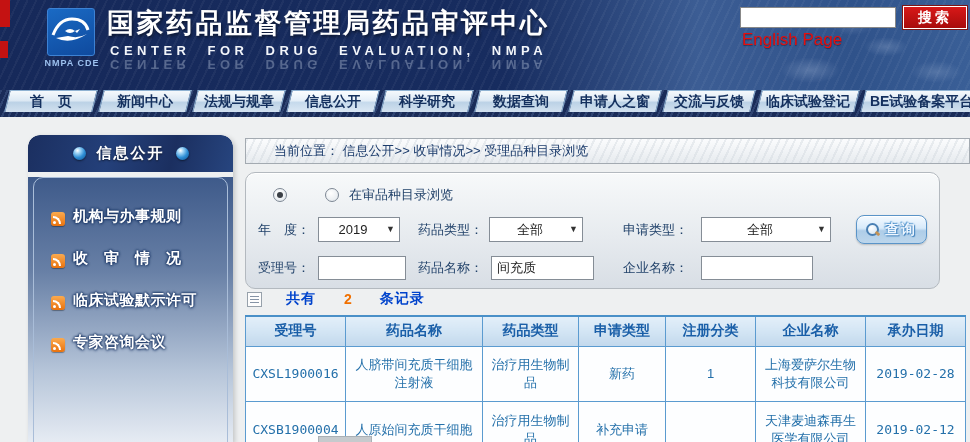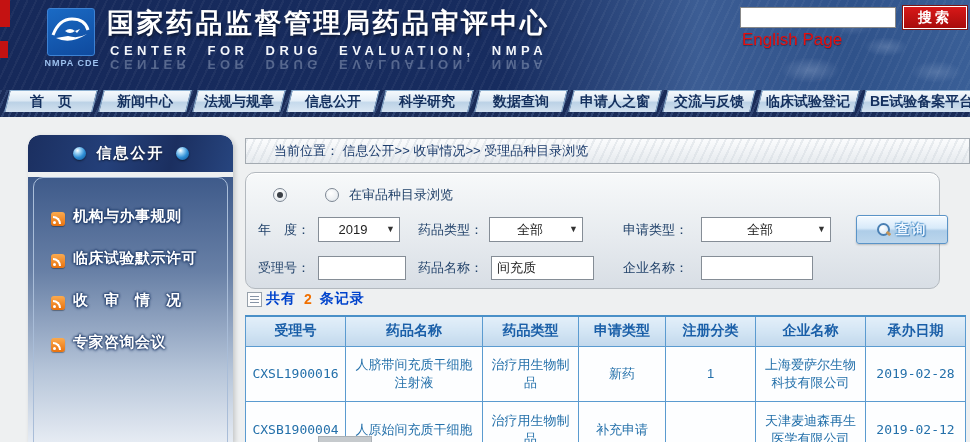--- a/index.html
+++ b/index.html
@@ -102,36 +102,36 @@
   .radio.checked::after { content:''; position:absolute; left:3px; top:3px; width:6px; height:6px;
     border-radius:50%; background:#3a3f46; }
   .radio-gap { width:18px; }
   .f-label { position:absolute; font-size:13px; color:#22426a; line-height:26px; white-space:nowrap; }
   .selectbox { position:absolute; height:25px; background:#fff; border:1px solid #858d96;
     font-size:13px; color:#222; line-height:23px; padding:0 18px 0 6px; cursor:pointer;text-align:center; }
   .selectbox .arrow { position:absolute; right:4px; top:0; font-size:9px; color:#333;
     line-height:23px; }
   .textinput { position:absolute; height:24px; background:#fff; border:1px solid #858d96;
     font-size:13px; color:#222; padding:0 5px; }
-  .query-btn { position:absolute; left:610px; top:42px; width:92px; height:29px;
-    border:1px solid #5a94c8; border-radius:3px;
+  .query-btn { position:absolute; left:610px; top:42px; width:71px; height:29px;
+    border:1px solid #5a94c8; border-radius:8px;
     background:linear-gradient(#f4faff 0%,#d8eafa 45%,#aecdе8 55%,#bcd6ec 100%);
     background:linear-gradient(#f4faff 0%,#d8eafa 45%,#aecde8 55%,#bcd6ec 100%);
     display:flex; align-items:center; justify-content:center; gap:6px; cursor:pointer;
     box-shadow:inset 0 1px 0 #fff, 0 1px 2px rgba(0,0,0,.2); }
   .magnifier { width:13px; height:13px; position:relative; flex:0 0 auto; }
   .magnifier::before { content:''; position:absolute; left:0; top:0; width:9px; height:9px;
     border:2px solid #4a80b4; border-radius:50%;
     background:radial-gradient(circle at 35% 30%, #fff, #cfe2f2); }
   .magnifier::after { content:''; position:absolute; left:9px; top:9px; width:5px; height:3px;
     background:#c49356; transform:rotate(45deg); border-radius:1px; }
   .query-label { font-size:14px; font-weight:bold; color:#eef6ff; letter-spacing:2px;
     text-shadow:0 0 2px #4a90c8, 1px 1px 1px #3a7ab8, -1px -1px 1px #6aa6d8; }
 
-  .result-count { position:absolute; left:2px; top:152px; display:flex; align-items:center; gap:4px; }
+  .result-count { position:absolute; left:2px; top:152px; display:flex; align-items:center; gap:24px; }
   .list-icon { width:15px; height:15px; border:1px solid #97a1ab; background:#fdfdfd;
     padding:3px 2px; }
   .list-icon i { display:block; height:100%;
     background:repeating-linear-gradient(180deg,#8694a6 0 1px, transparent 1px 3px); }
   .count-text { font-size:14px; font-weight:bold; color:#0043cc; letter-spacing:1px; }
   .count-num { font-size:14px; font-weight:bold; color:#f07000; padding:0 4px; }
 
   .results-table { position:absolute; left:0; top:177px; border-collapse:collapse;
     border-top:2px solid #4a90c8; background:#fdfeff; table-layout:fixed; }
   .results-table th { border:1px solid #5b9bd0; height:30px; font-size:14px; font-weight:bold;
@@ -215,25 +215,25 @@
       <span class="sphere"></span>
     </div>
     <div class="sidebar-body">
       <div class="sidebar-inner">
         <div class="side-item">
           <span class="rss-icon"></span>
           <span class="side-label">机构与办事规则</span>
         </div>
         <div class="side-item">
           <span class="rss-icon"></span>
-          <span class="side-label">临床试验默示许可</span>
+          <span class="side-label">收　审　情　况</span>
         </div>
         <div class="side-item">
           <span class="rss-icon"></span>
-          <span class="side-label">收　审　情　况</span>
+          <span class="side-label">临床试验默示许可</span>
         </div>
         <div class="side-item">
           <span class="rss-icon"></span>
           <span class="side-label">专家咨询会议</span>
         </div>
       </div>
     </div>
   </div>
 
   <div class="main">

